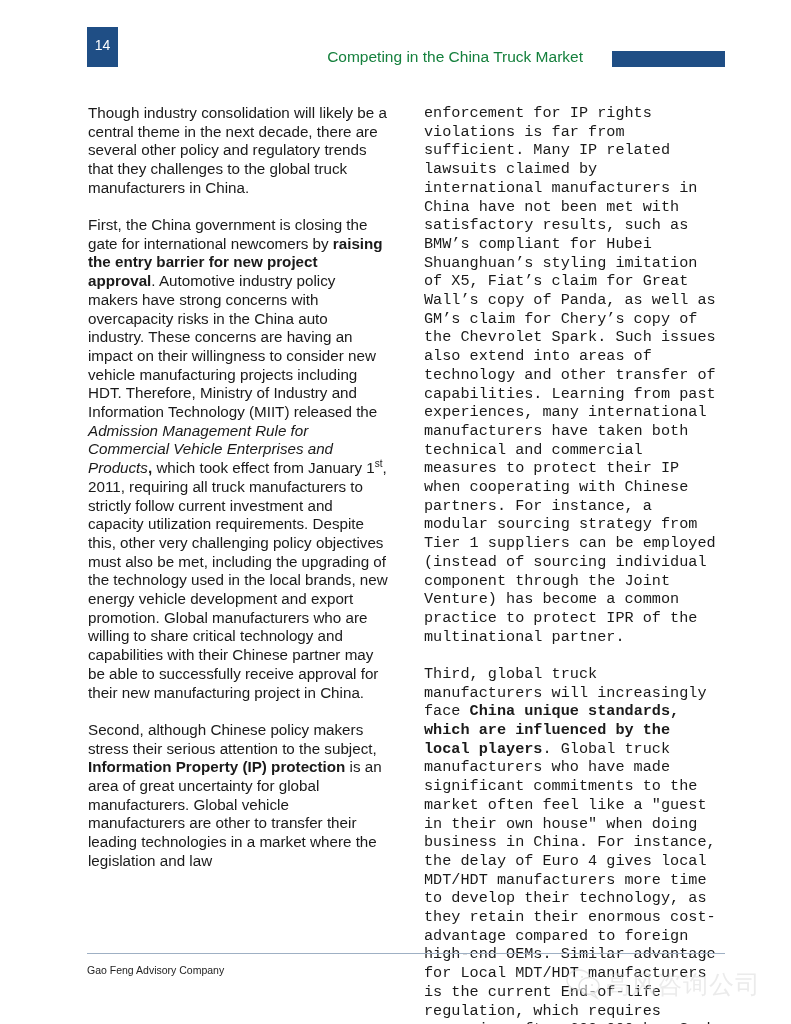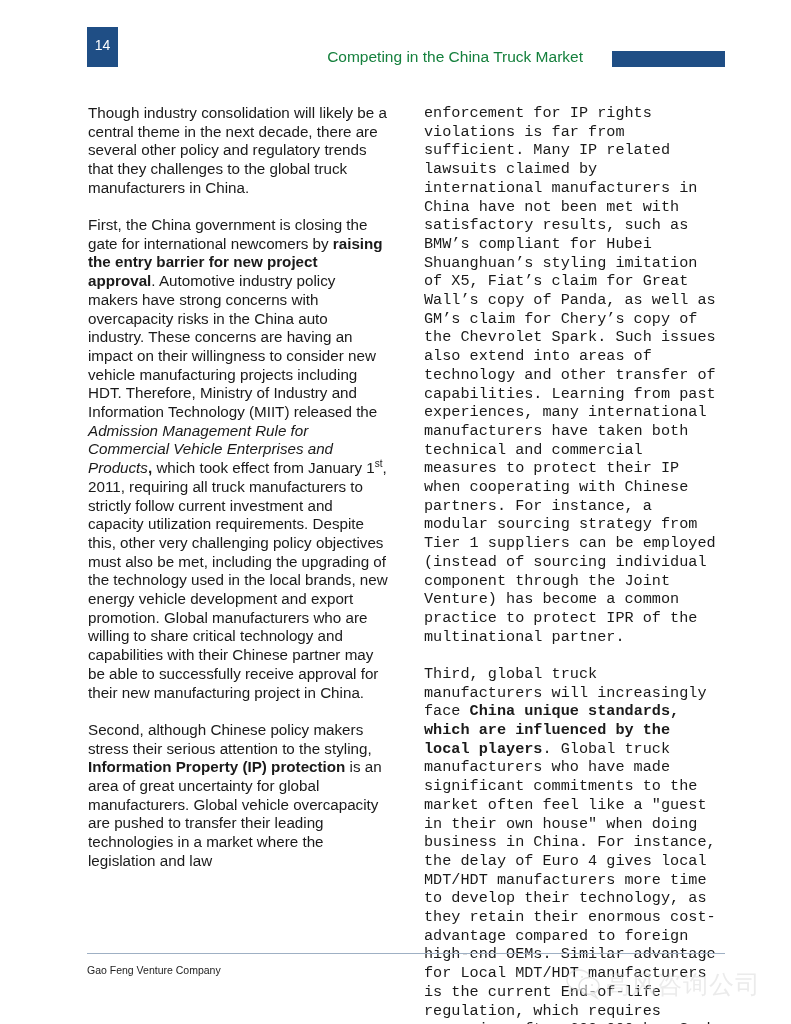--- a/index.html
+++ b/index.html
@@ -34,30 +34,30 @@
 
 <div class="page-num">
   <span>14</span>
 </div>
 <div class="running-title">Competing in the China Truck Market</div>
 <div class="header-bar"></div>
 
 <div class="col col-left">
   <p><span>Though industry consolidation will likely be a central theme in the next decade, there are several other </span><span class="u">policy and regulatory trends</span><span> that they challenges to the global truck manufacturers in China.</span></p>
   <p><span>First, the China government is closing the gate for international newcomers by </span><b>raising the entry barrier for new project approval</b><span>.  Automotive industry policy makers have strong concerns with overcapacity risks in the China auto industry.  These concerns are having an impact on their willingness to consider new vehicle manufacturing projects including HDT.  Therefore, Ministry of Industry and Information Technology (MIIT) released the </span><i>Admission Management Rule for Commercial Vehicle Enterprises and Products</i><b>,</b><span> which took effect from January 1</span><sup>st</sup><span>, 2011, requiring all truck manufacturers to strictly follow current investment and capacity utilization requirements. Despite this, other very challenging policy objectives must also be met, including the upgrading of the technology used in the local brands, new energy vehicle development and export promotion.  Global manufacturers who are willing to share critical technology and capabilities with their Chinese partner may be able to successfully receive approval for their new manufacturing project in China.</span></p>
-  <p><span>Second, although Chinese policy makers stress their serious attention to the styling, </span><b>Information Property (IP) protection</b><span> is an area of great uncertainty for global manufacturers.  Global vehicle overcapacity are pushed to transfer their leading technologies in a market where the legislation and law</span></p>
+  <p><span>Second, although Chinese policy makers stress their serious attention to the subject, </span><b>Information Property (IP) protection</b><span> is an area of great uncertainty for global manufacturers.  Global vehicle manufacturers are other to transfer their leading technologies in a market where the legislation and law</span></p>
 </div>
 
 <div class="col col-right">
   <p>enforcement for IP rights violations is far from sufficient.  Many IP related lawsuits claimed by international manufacturers in China have not been met with satisfactory results, such as BMW’s compliant for Hubei Shuanghuan’s styling imitation of X5, Fiat’s claim for Great Wall’s copy of Panda, as well as GM’s claim for Chery’s copy of the Chevrolet Spark.  Such issues also extend into areas of technology and other transfer of capabilities.  Learning from past experiences, many international manufacturers have taken both technical and commercial measures to protect their IP when cooperating with Chinese partners.  For instance, a modular sourcing strategy from Tier 1 suppliers can be employed (instead of sourcing individual component through the Joint Venture) has become a common practice to protect IPR of the multinational partner.</p>
   <p><span>Third, global truck manufacturers will increasingly face </span><b>China unique standards, which are influenced by the local players</b><span>.  Global truck manufacturers who have made significant commitments to the market often feel like a "guest in their own house" when doing business in China.  For instance, the delay of Euro 4 gives local MDT/HDT manufacturers more time to develop their technology, as they retain their enormous cost-advantage compared to foreign high-end OEMs. Similar advantage for Local MDT/HDT manufacturers is the current End-of-life regulation, which requires scrapping after 600,000 km. Such developments might be influenced by politics.  To mitigate risk of such unfavorable standard, global truck manufacturers have to make proactive</span></p>
 </div>
 
 <div class="footer-rule"></div>
-<div class="footer-text">Gao Feng Venture Company</div>
+<div class="footer-text">Gao Feng Advisory Company</div>
 
 <div class="wechat">
   <svg viewBox="0 0 38 34">
     <ellipse cx="14" cy="13" rx="12" ry="10" fill="none" stroke="#cfcfcf" stroke-width="1.4"></ellipse>
     <path d="M6 21 L4 27 L11 23" fill="none" stroke="#cfcfcf" stroke-width="1.4"></path>
     <ellipse cx="24" cy="19" rx="10" ry="8.5" fill="#ffffff" stroke="#cfcfcf" stroke-width="1.4"></ellipse>
     <path d="M29 26 L32 31 L25 27" fill="none" stroke="#cfcfcf" stroke-width="1.4"></path>
     <circle cx="10" cy="10" r="1" fill="#cfcfcf"></circle>
       <circle cx="17" cy="10" r="1" fill="#cfcfcf"></circle>
     <circle cx="21" cy="18" r="1" fill="#cfcfcf"></circle>

